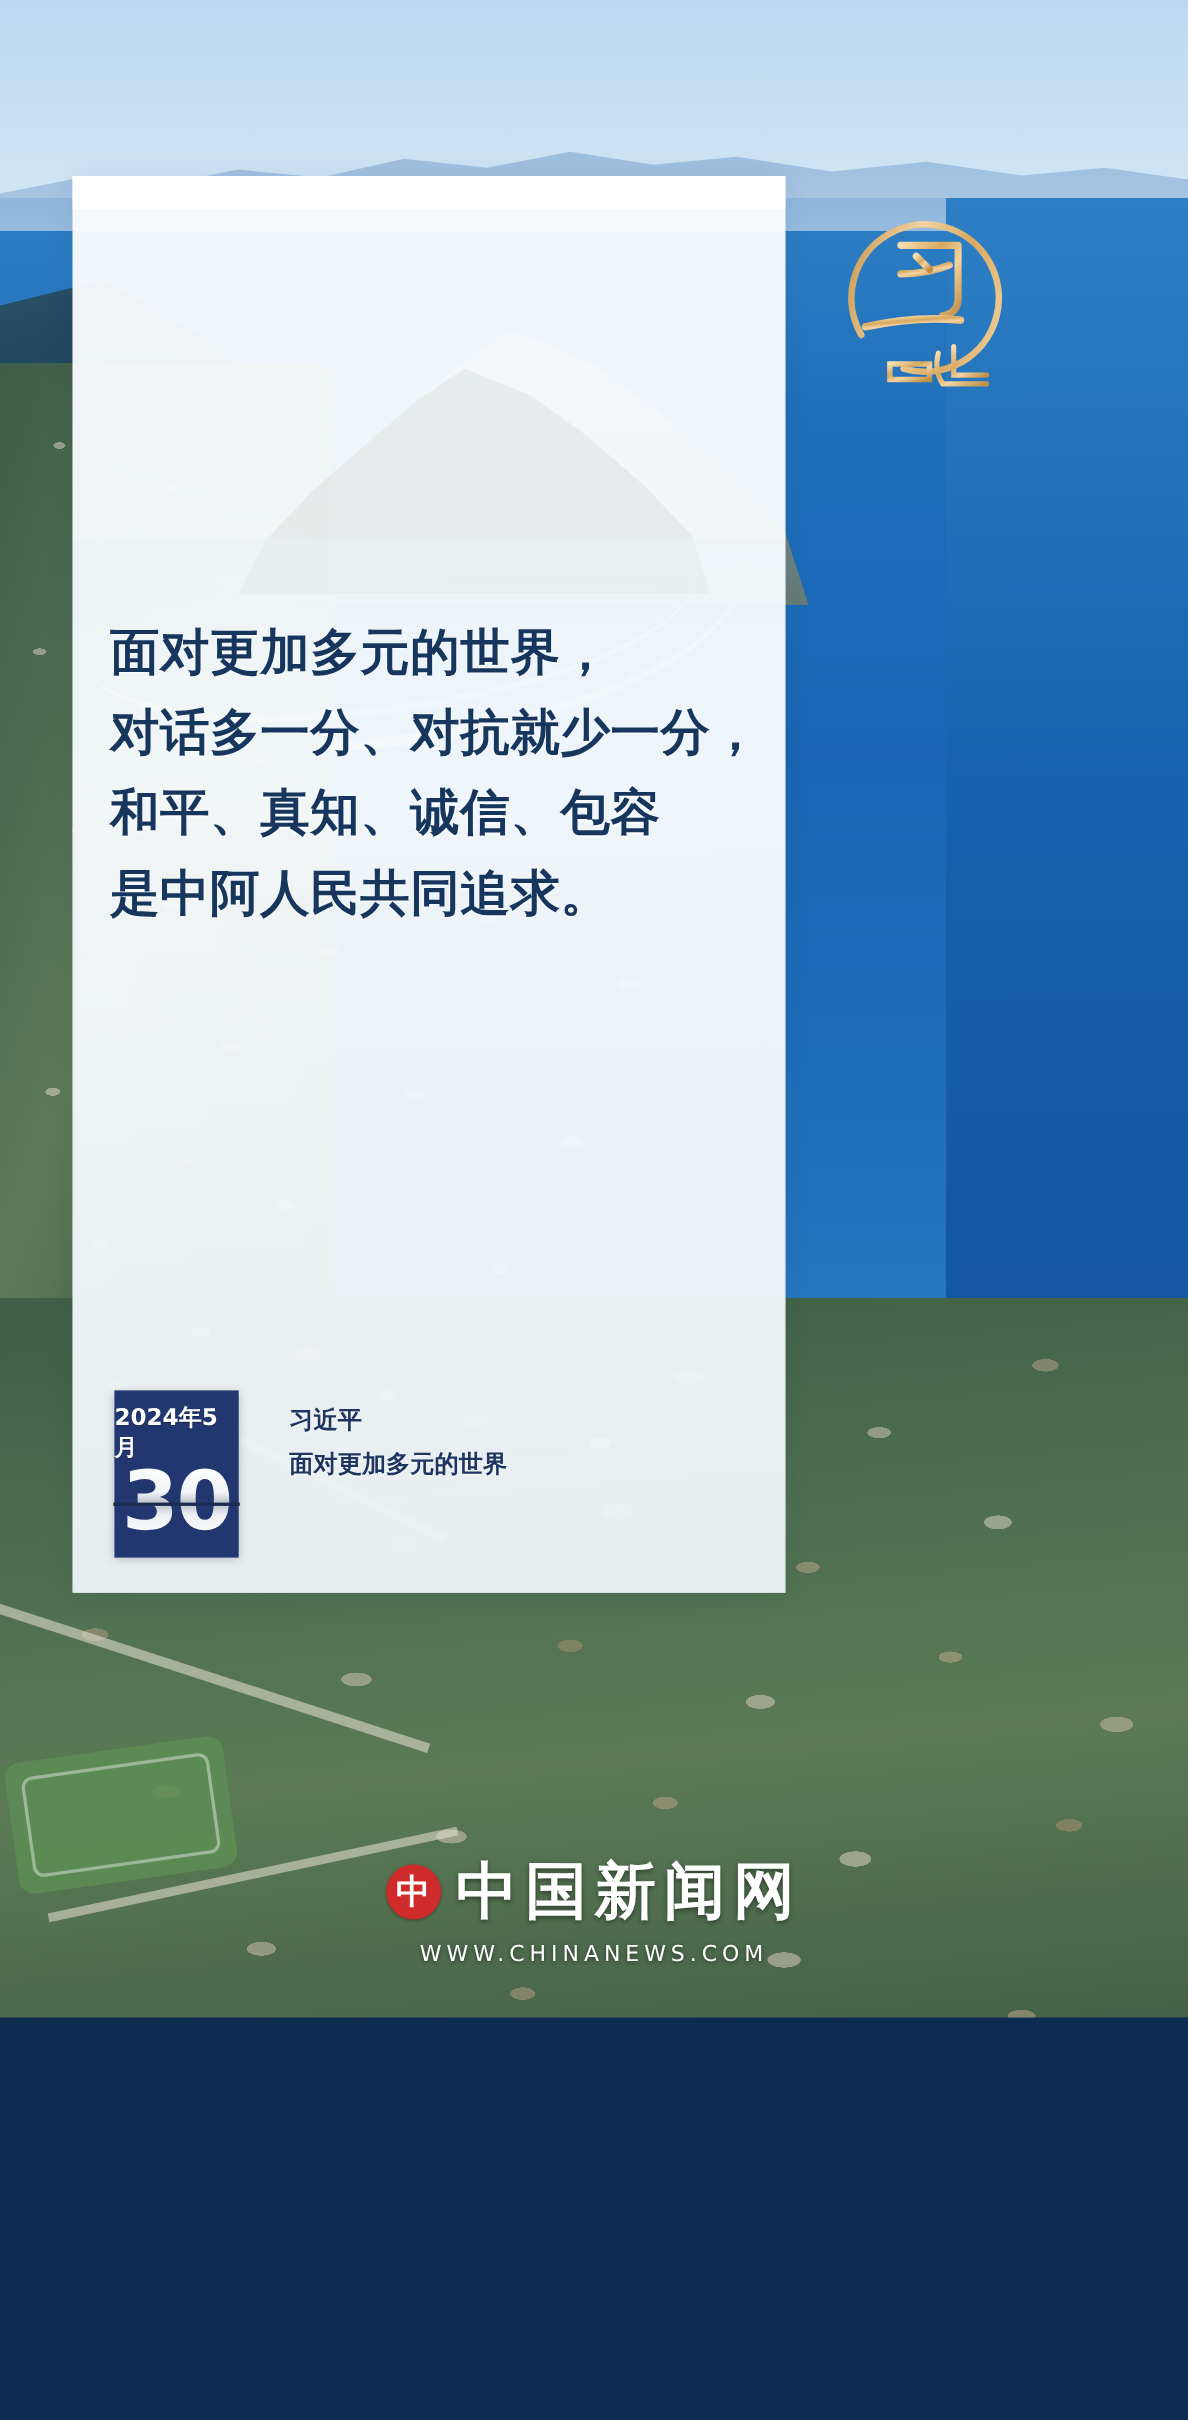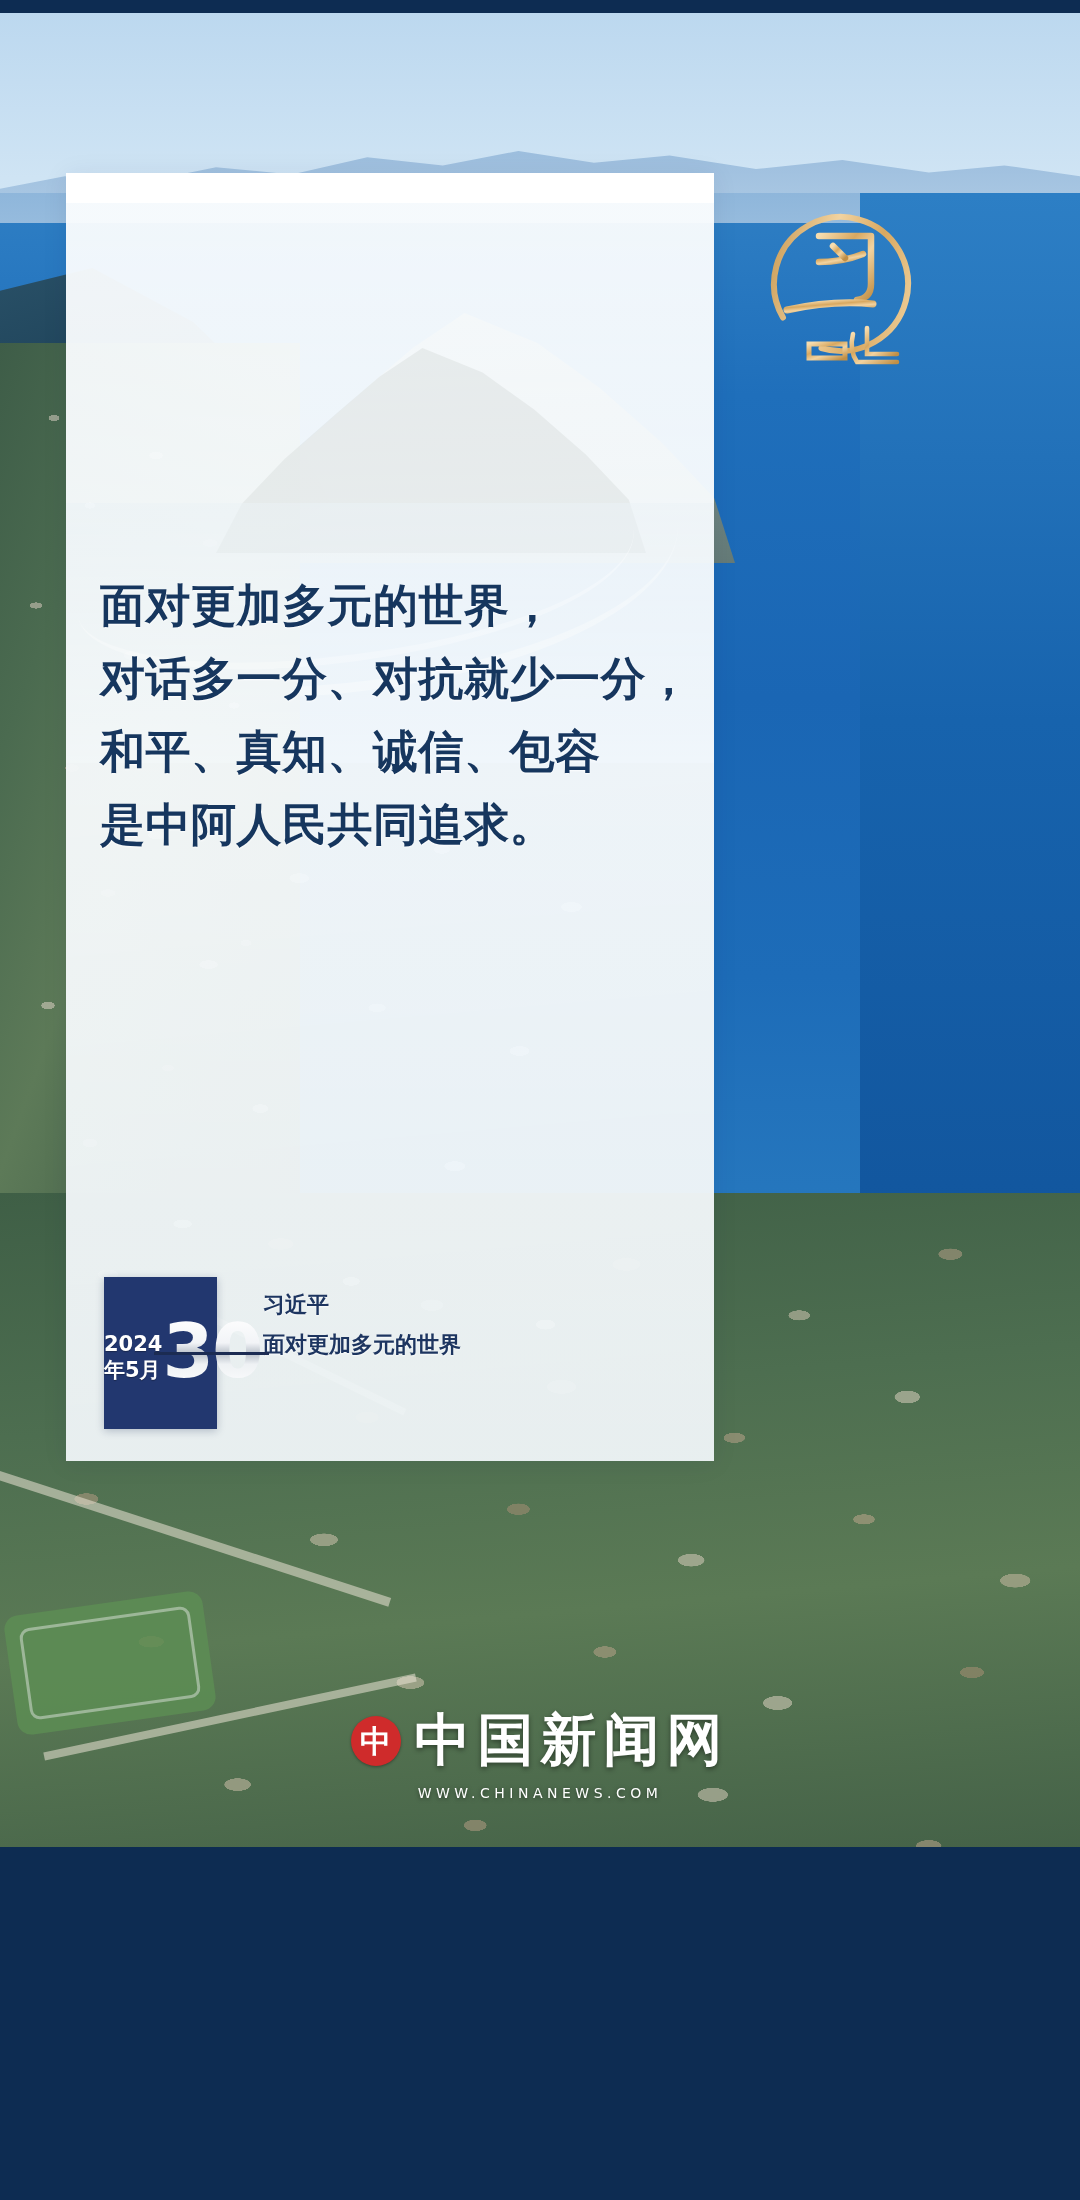--- a/index.html
+++ b/index.html
@@ -5,21 +5,21 @@
   * { margin:0; padding:0; box-sizing:border-box; }
   html,body { width:1080px; height:2200px; }
   body {
     font-family:"Liberation Sans","DejaVu Sans",sans-serif;
     background:#0d2c52;
     overflow:hidden;
     position:relative;
   }
 
   
-  #poster { position:absolute; inset:0; width:1080px; height:1834px; overflow:hidden;margin-top:13px; }
+  #poster { position:absolute; inset:0; width:1080px; height:1834px; overflow:hidden; }
 
   .bg { position:absolute; inset:0; }
 
   
   .bg-sky {
     position:absolute; left:0; top:0; width:1080px; height:300px;
     background:linear-gradient(#bcd8ef 0%, #cfe4f4 55%, #dbecf8 100%);
   }
   .bg-sea {
     position:absolute; left:0; top:180px; width:1080px; height:1120px;
@@ -227,21 +227,21 @@
   }
   .quote div{white-space:nowrap;}
 
   
   .footer-row{
     position:absolute; left:104px; top:1264px; width:620px; height:152px; z-index:5;
     display:flex; align-items:flex-start; gap:0;
   }
   .datebox{
     width:113px; height:152px; background:#22376f;
-    display:flex; flex-direction:row; align-items:center;
+    display:flex; flex-direction:column; align-items:center;
     box-shadow:0 2px 8px rgba(20,40,80,.25);
     flex:0 0 auto;
   }
   .datebox .ym{
     color:#ffffff; font-size:21px; font-weight:700; letter-spacing:0px;
     margin-top:10px; font-family:"DejaVu Sans","Liberation Sans",sans-serif;
     text-shadow:0 1px 1px rgba(0,0,0,.3);
   }
   .datebox .dd{
     position:relative; margin-top:-2px;
@@ -280,21 +280,21 @@
   .wm-mark span{
     color:#fff;font-size:31px;font-weight:700;line-height:1;
     font-family:"DejaVu Serif","Liberation Serif",serif;
   }
   .wm-cn{
     color:#ffffff; font-size:56px; font-weight:700; letter-spacing:7px;
     font-family:Liberation Serif, serif;
     text-shadow:0 2px 5px rgba(0,0,0,.45);
   }
   .wm-url{
-    color:#ffffff; font-size:14px; letter-spacing:4.5px; font-weight:400;
+    color:#ffffff; font-size:20px; letter-spacing:4.5px; font-weight:400;
     font-family:"DejaVu Sans","Liberation Sans",sans-serif;
     text-shadow:0 1px 4px rgba(0,0,0,.5);
   }
 </style>
 </head>
 <body>
 
 <div id="poster">
 
   <div class="bg">

